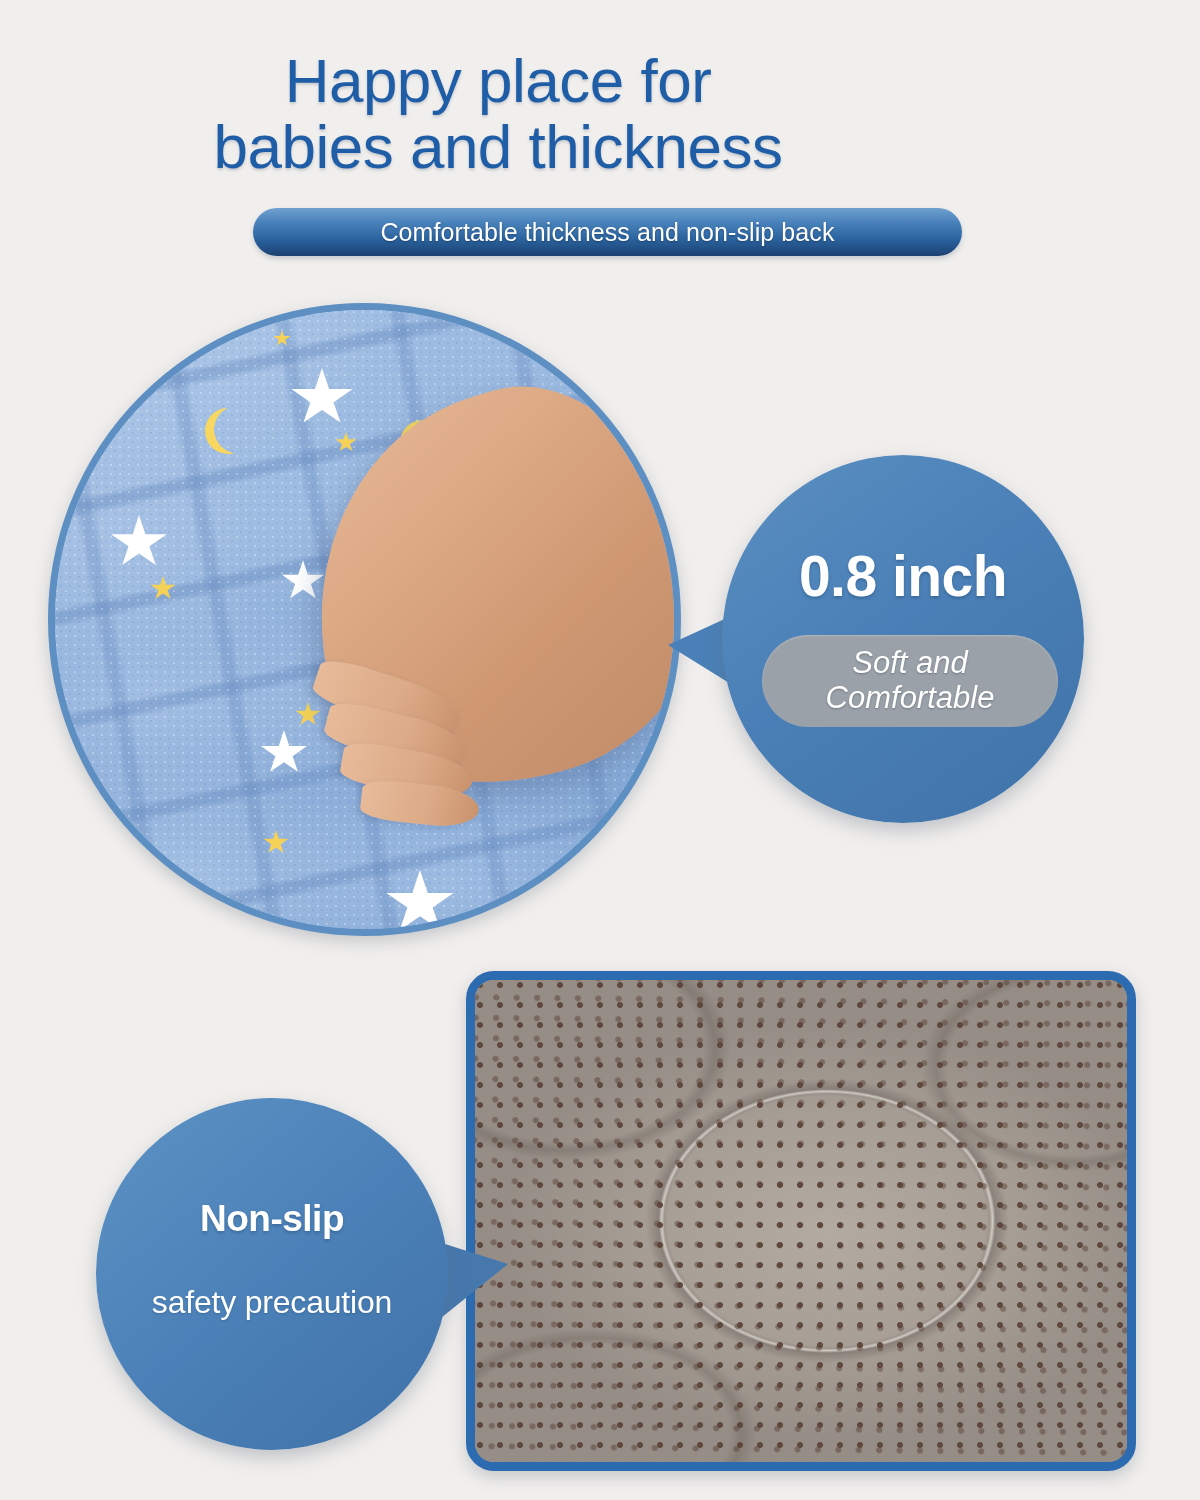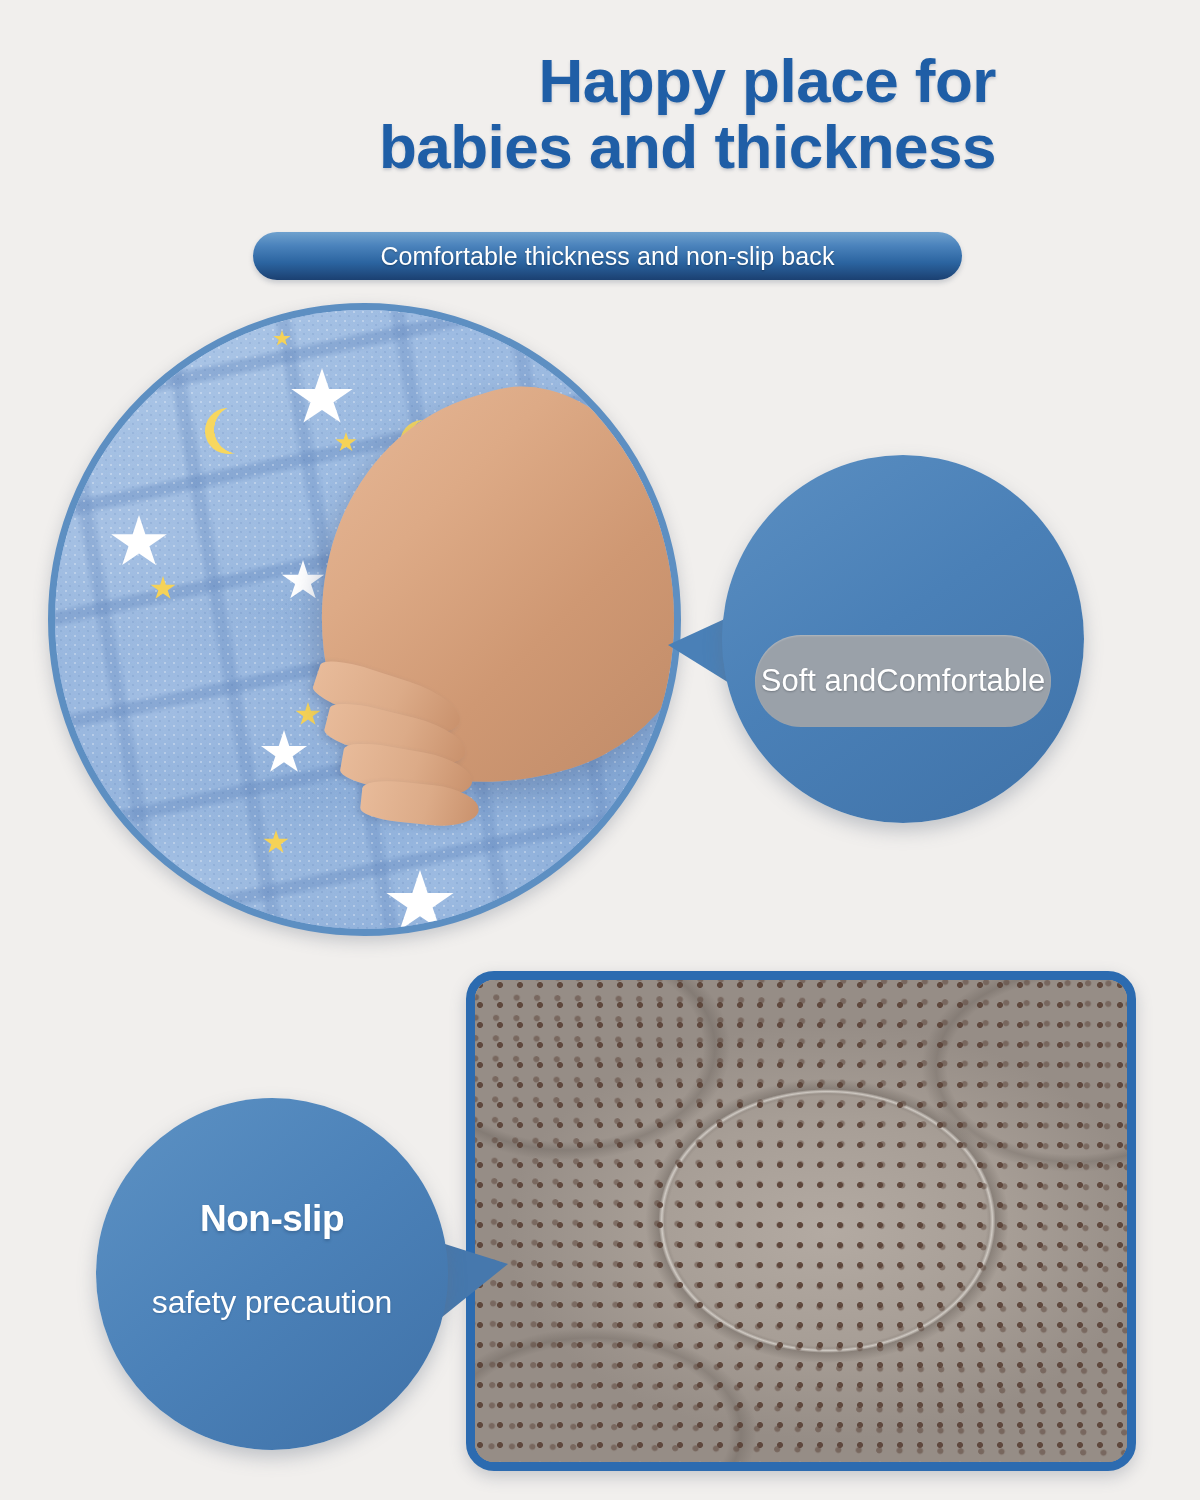--- a/index.html
+++ b/index.html
@@ -22,24 +22,24 @@
     height: 1500px;
     background: #f1efed;
   }
 
   
   .headline {
     position: absolute;
     left: 0;
     top: 48px;
     width: 996px;
-    text-align: right;
+    text-align: center;
     color: #1f5ea6;
     font-size: 62px;
-    font-weight: bold;
+    font-weight: normal;
     line-height: 1.06;
     letter-spacing: -0.5px;
     text-shadow: 0 2px 3px rgba(120,130,145,0.35);
   }
   .headline .l2 { display:block; }
 
   .subtitle-banner {
     position: absolute;
     left: 253px;
     top: 208px;
@@ -54,21 +54,20 @@
                 #1b4070 100%);
     background: linear-gradient(to bottom,
                 #6fa1ce 0%,
                 #4b83bc 28%,
                 #2b64a0 64%,
                 #1b4071 100%);
     box-shadow: 0 3px 5px rgba(110,120,135,0.30);
     display: flex;
     align-items: center;
     justify-content: center;
-    margin-top: 24px;
   }
   .subtitle-banner span {
     color: #ffffff;
     font-size: 25px;
     font-weight: normal;
     letter-spacing: 0.1px;
     text-shadow: 0 1px 2px rgba(0,0,0,0.30);
   }
 
   
@@ -189,31 +188,32 @@
     top: 88px;
     text-align: center;
     color: #ffffff;
     font-size: 57px;
     font-weight: bold;
     letter-spacing: -0.5px;
     text-shadow: 0 2px 3px rgba(20,45,80,0.30);
   }
   .callout-inch .gray-pill {
     position: absolute;
-    left: 33px;
+    left: 40px;
     top: 180px;
     width: 296px;
     height: 92px;
     border-radius: 46px;
     background: #9aa1a9;
     display: flex;
-    flex-direction: row;
+    flex-direction: column;
     align-items: center;
     justify-content: center;
     box-shadow: inset 0 1px 2px rgba(255,255,255,0.25);
+    font-style: italic;
   }
   .callout-inch .gray-pill span {
     color: #ffffff;
     font-size: 31px;
     line-height: 1.12;
     text-shadow: 0 1px 2px rgba(40,45,55,0.35);
   }
 
   
   .panel-photo {
@@ -348,20 +348,21 @@
     <div class="hand"></div>
     <div class="finger" style="left:258px; top:366px; width:150px; height:46px; transform:rotate(18deg);"></div>
     <div class="finger" style="left:270px; top:404px; width:142px; height:44px; transform:rotate(14deg);"></div>
     <div class="finger" style="left:286px; top:440px; width:132px; height:42px; transform:rotate(10deg);"></div>
     <div class="finger" style="left:306px; top:474px; width:118px; height:40px; transform:rotate(6deg);"></div>
   </div>
 
   <div class="callout-inch">
     <div class="tail"></div>
     <div class="bubble"></div>
+    <div class="inch-value">0.8 inch</div>
     <div class="gray-pill">
       <span>Soft and</span>
       <span>Comfortable</span>
     </div>
   </div>
 
   <div class="panel-photo">
     <div class="backing-art"></div>
     <div class="backing-seams"></div>
     <div class="backing-stitch"></div>

